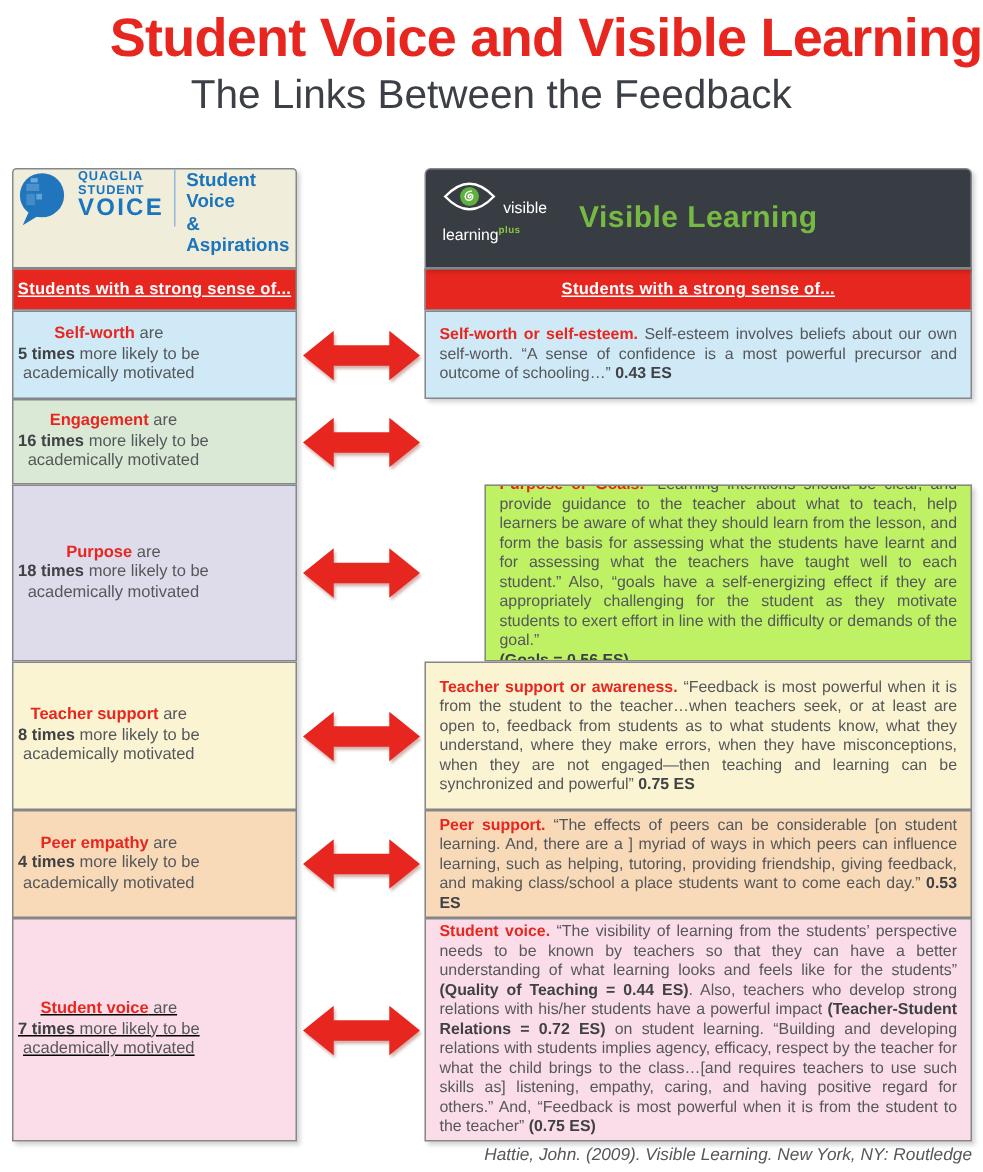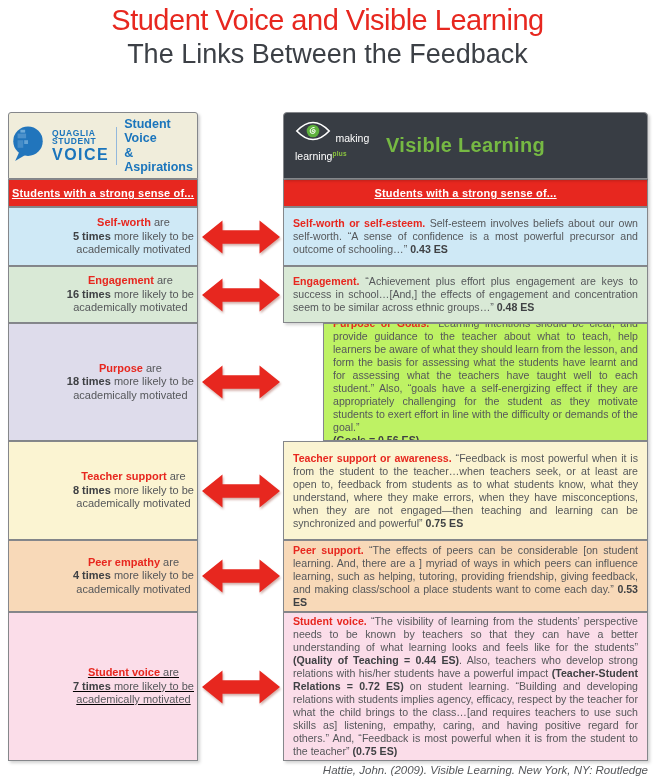--- a/index.html
+++ b/index.html
@@ -8,49 +8,49 @@
     --blue:#1B75BC;
     --dark:#383D44;
     --body-gray:#55575A;
     --bold-gray:#3F4144;
   }
   *{box-sizing:border-box;}
   html,body{margin:0;padding:0;background:#fff;}
   body{width:655px;height:781px;font-family:"Liberation Sans",sans-serif;overflow:hidden;}
   .page{position:relative;width:655px;height:781px;background:#fff;}
 
-  .title{margin:4px 0 0;text-align:center;font-size:29px;font-weight:normal;color:var(--red);letter-spacing:-0.5px;}
+  .title{margin:4px 0 0;text-align:right;font-size:36px;font-weight:bold;color:var(--red);letter-spacing:-0.5px;}
   .subtitle{margin:2px 0 0;text-align:center;font-size:27px;font-weight:400;color:#3C4046;}
 
   .grid{position:absolute;left:8px;top:108px;display:grid;
         grid-template-columns:190px 85px 365px;
         grid-template-rows:67px 28px 59px 57px 118px 99px 72px 149px;}
 
   .cell{border:1px solid #85878B;box-shadow:2px 2px 3px rgba(0,0,0,0.18);overflow:hidden;}
 
   
-  .logo-left{grid-column:1;grid-row:1;background:#F0EDDB;display:flex;align-items:center;justify-content:center;gap:5px;border-radius:3px 3px 0 0;}
+  .logo-left{grid-column:1;grid-row:1;background:#F0EDDB;display:flex;justify-content:center;gap:5px;border-radius:3px 3px 0 0;}
   .q-brand{color:var(--blue);line-height:1;text-align:left;}
   .q-brand .s1,.q-brand .s2{font-size:8.5px;letter-spacing:0.6px;font-weight:bold;display:block;}
   .q-brand .s3{font-size:16px;font-weight:bold;letter-spacing:1.5px;display:block;margin-top:1px;}
   .q-div{width:1px;height:38px;background:#93B8DC;margin:0 2px;}
   .q-tag{color:var(--blue);font-weight:bold;font-size:12.5px;line-height:1.15;text-align:left;}
 
   .logo-right{grid-column:3;grid-row:1;background:var(--dark);border-radius:4px 4px 0 0;position:relative;display:flex;align-items:center;justify-content:center;}
   .vl-logo{position:absolute;left:11px;top:7px;color:#fff;}
   .vl-words{font-size:10.5px;line-height:1.08;color:#fff;margin-top:1px;}
   .vl-sup{color:#8CC63F;font-size:6.5px;font-weight:bold;vertical-align:super;letter-spacing:0.3px;}
   .vl-title{color:var(--green);font-weight:bold;font-size:20px;letter-spacing:0.3px;}
 
   .redbar{background:var(--red);color:#fff;font-weight:bold;font-size:11px;display:flex;align-items:center;justify-content:center;letter-spacing:0.2px;text-decoration:underline;}
   .bar-left{grid-column:1;grid-row:2;}
   .bar-right{grid-column:3;grid-row:2;}
 
   
-  .lcell{grid-column:1;display:flex;align-items:center;justify-content:flex-end;text-align:center;padding:3px;}
+  .lcell{grid-column:1;display:flex;align-items:center;justify-content:flex-start;text-align:center;padding:3px;}
   .ltext{font-size:11px;line-height:13.5px;color:var(--body-gray);}
   .term{color:var(--red);font-weight:bold;}
   .stat{color:var(--bold-gray);font-weight:bold;}
 
   .acell{grid-column:2;display:flex;align-items:center;justify-content:center;}
   .acell svg{filter:drop-shadow(1px 2px 1px rgba(130,25,12,0.35));}
 
   .rcell{grid-column:3;display:flex;align-items:center;padding:3px 9px;}
   .rtext{font-size:10.6px;line-height:13px;color:var(--body-gray);text-align:justify;}
   .lead{color:var(--red);font-weight:bold;}
@@ -95,21 +95,21 @@
     <div class="cell logo-right">
       <span class="vl-logo">
         <span>
           <svg width="36" height="22" viewBox="0 0 40 24">
             <path d="M2 12 Q20 -7 38 12 Q20 31 2 12 Z" fill="none" stroke="#fff" stroke-width="1.8"></path>
             <circle cx="20" cy="12" r="7" fill="#5DB13C"></circle>
             <path d="M21 12 a1 1 0 0 1 -2 0 a1.7 1.7 0 0 1 3.4 0 a2.8 2.8 0 0 1 -5.6 0 a4 4 0 0 1 4.5 -3.9" fill="none" stroke="#fff" stroke-width="1.1" stroke-linecap="round"></path>
           </svg>
         </span>
         <span class="vl-words">
-          <span>making</span><br>
+          <span>visible</span><br>
           <span>learning</span><span class="vl-sup">plus</span>
         </span>
       </span>
       <span class="vl-title">Visible Learning</span>
     </div>
 
     <div class="cell redbar bar-left">Students with a strong sense of...</div>
     <div class="cell redbar bar-right">Students with a strong sense of...</div>
 
   <div class="cell lcell" style="grid-row: 3; background: rgb(207, 233, 246);">
@@ -123,23 +123,20 @@
       <div class="cell rcell" style="grid-row: 3; background: rgb(207, 233, 246);">
         <div class="rtext"><span class="lead">Self-worth or self-esteem. </span><span class="">Self-esteem involves beliefs about our own self-worth. “A sense of confidence is a most powerful precursor and outcome of schooling…” </span><span class="b">0.43 ES</span></div>
       </div>
       <div class="cell lcell" style="grid-row: 4; background: rgb(217, 233, 214);">
         <div class="ltext"><span class="term">Engagement</span> are<br><span class="stat">16 times</span> more likely to be<br>academically motivated</div>
       </div>
       <div class="acell" style="grid-row: 4;">
         <svg width="78" height="40" viewBox="0 0 80 40">
           <polygon points="0,20 21,3 21,13 59,13 59,3 80,20 59,37 59,27 21,27 21,37" fill="#E7271F"></polygon>
         </svg>
-      </div>
-      <div class="cell rcell" style="grid-row: 4; background: rgb(217, 233, 214);">
-        <div class="rtext"><span class="lead">Engagement. </span><span class="">“Achievement plus effort plus engagement are keys to success in school…[And,] the effects of engagement and concentration seem to be similar across ethnic groups…” </span><span class="b">0.48 ES</span></div>
       </div>
       <div class="cell lcell" style="grid-row: 5; background: rgb(222, 220, 235);">
         <div class="ltext"><span class="term">Purpose</span> are<br><span class="stat">18 times</span> more likely to be<br>academically motivated</div>
       </div>
       <div class="acell" style="grid-row: 5;">
         <svg width="78" height="40" viewBox="0 0 80 40">
           <polygon points="0,20 21,3 21,13 59,13 59,3 80,20 59,37 59,27 21,27 21,37" fill="#E7271F"></polygon>
         </svg>
       </div>
       <div class="cell rcell" style="grid-row: 5; background: #bef264; margin-left: 40px;">

